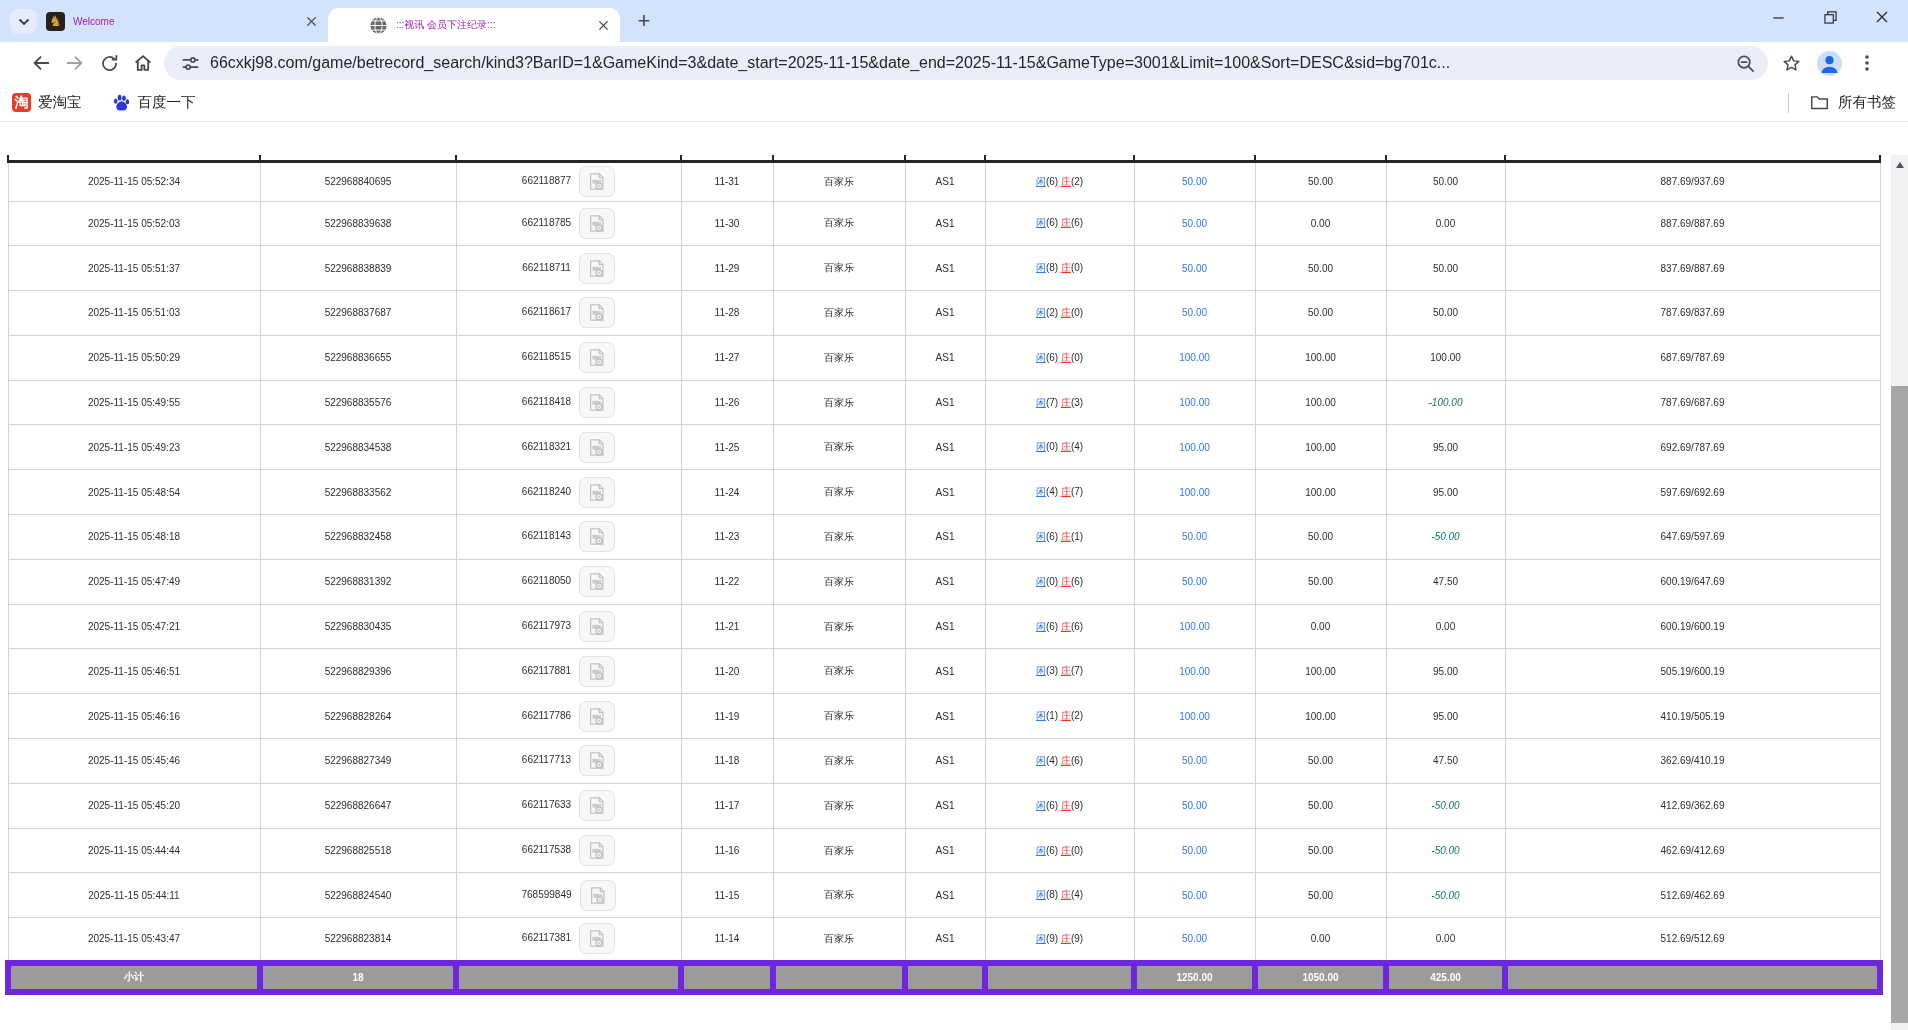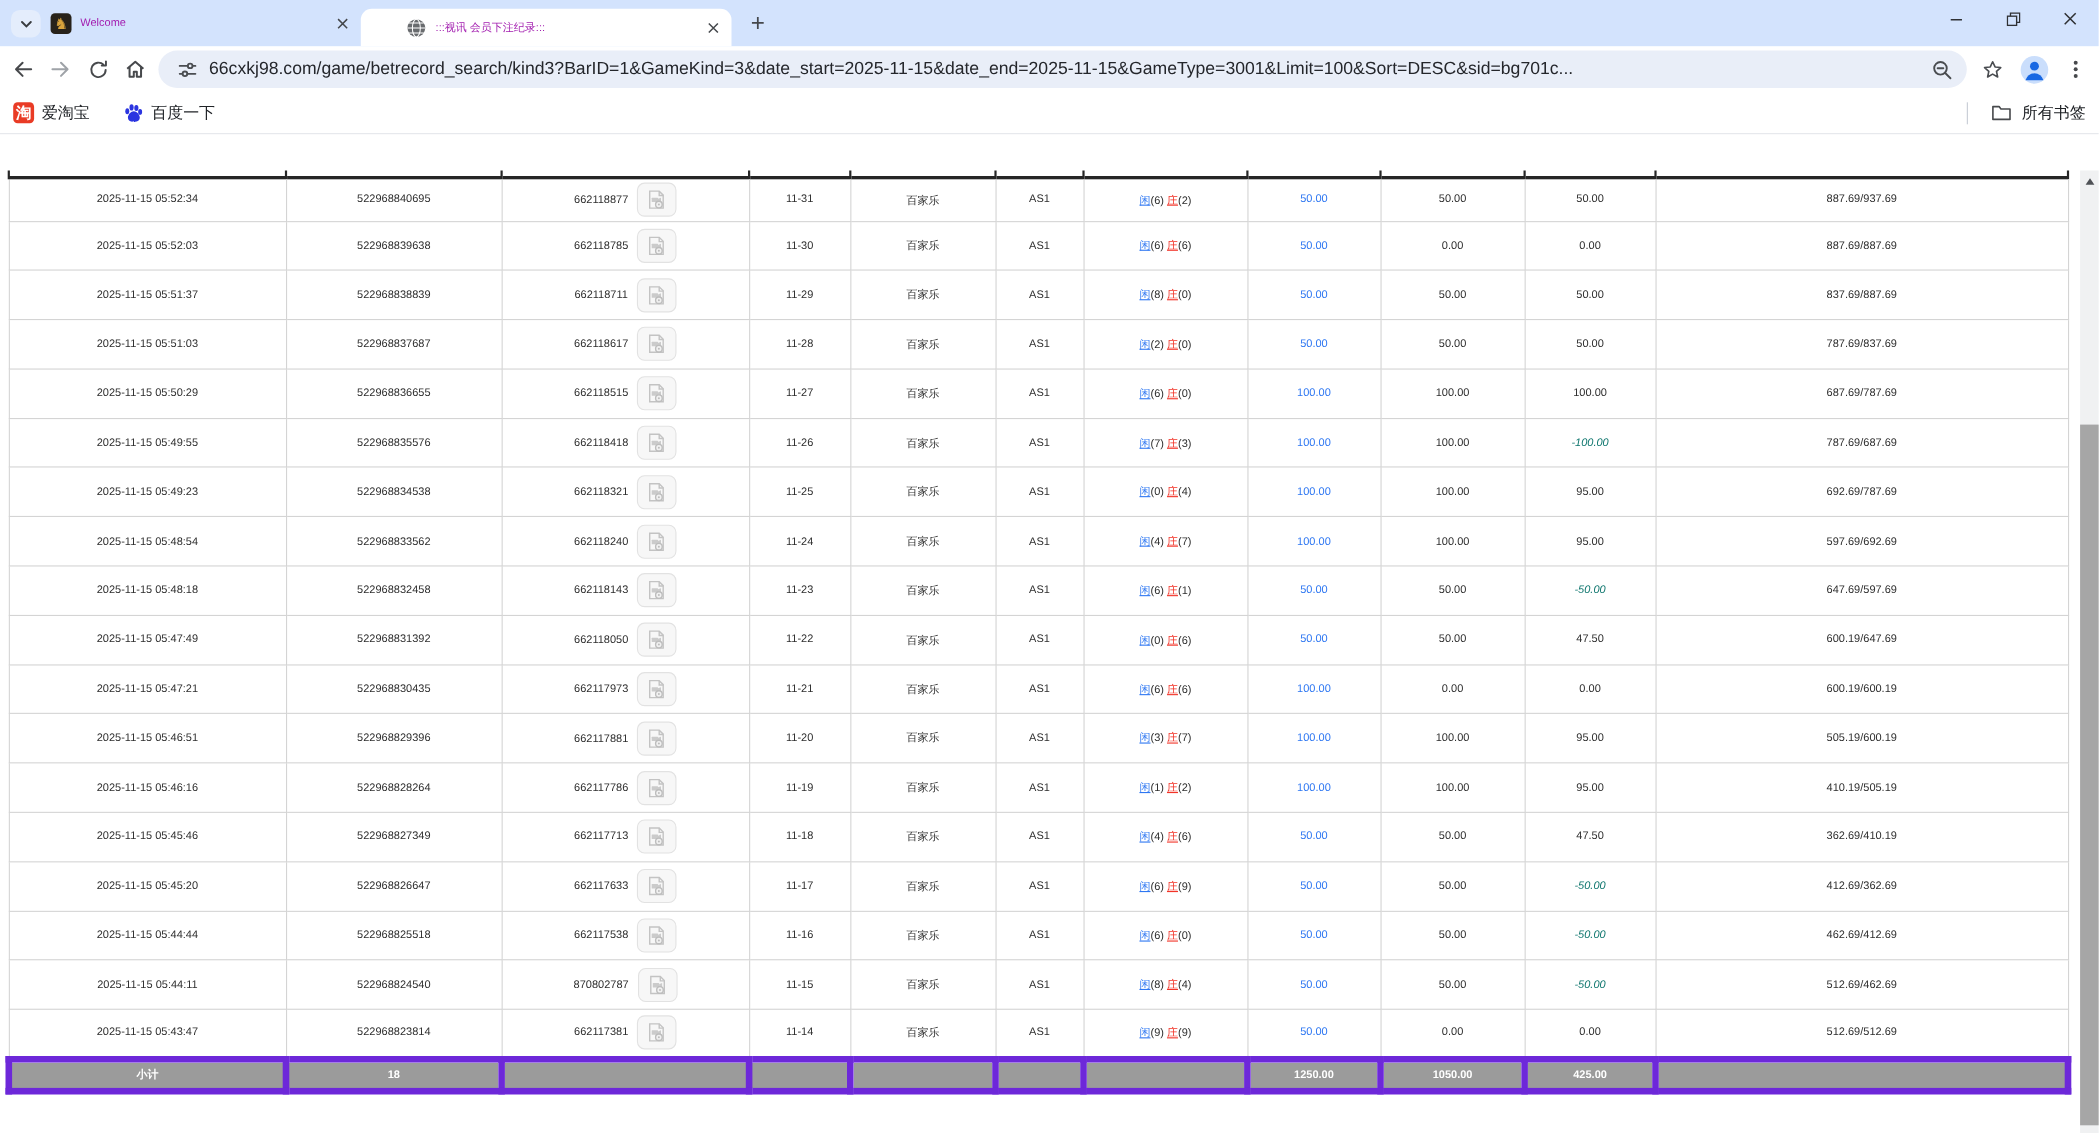--- a/index.html
+++ b/index.html
@@ -5,32 +5,32 @@
   * { box-sizing: border-box; margin: 0; padding: 0; }
   html,body { width:1908px; height:1030px; overflow:hidden; background:#fff;
     font-family:"Liberation Sans","DejaVu Sans",sans-serif; }
 
   
   .tabstrip { height:42px; background:#d3e3fd; position:relative; display:flex; align-items:flex-end; }
   .tab-list-btn { position:absolute; left:10px; top:9px; width:27px; height:25px; border-radius:8px;
     background:#e4edfc; display:flex; align-items:center; justify-content:center; cursor:pointer; }
   .tab { display:flex; align-items:center; gap:8px; padding:0 6px 0 10px; }
   .tab.inactive { height:42px; width:292px; margin-left:36px; }
-  .tab.active { height:34px; width:337px; background:#fff; border-radius:10px 10px 0 0;padding-left:41px; }
+  .tab.active { height:34px; width:292px; background:#fff; border-radius:10px 10px 0 0;padding-left:41px; }
   .tab-title { flex:1; font-size:10px; color:#a21caf; white-space:nowrap; overflow:hidden; }
   .tab-close { width:22px; height:22px; border-radius:50%; display:flex; align-items:center; justify-content:center; cursor:pointer; }
   .favicon-welcome { width:19px; height:19px; border-radius:4px; background:#27221a; color:#d9a43c;
     font-size:14px; line-height:19px; text-align:center; }
   .newtab-btn { width:28px; height:28px; margin:0 0 7px 10px; display:flex; align-items:center; justify-content:center;
     font-size:22px; color:#45484c; cursor:pointer; }
   .win-controls { position:absolute; right:0; top:0; display:flex; height:34px; }
   .win-btn { width:52px; display:flex; align-items:center; justify-content:center; cursor:pointer; }
 
   
-  .toolbar { height:42px; background:#ffffff; display:flex; align-items:center; padding:0 4px; }
+  .toolbar { height:42px; background:#ffffff; display:flex; align-items:center; padding:0 24px; }
   .nav-btn { width:34px; height:34px; display:flex; align-items:center; justify-content:center; border-radius:50%; cursor:pointer; flex:0 0 auto; }
   .omnibox { flex:1; height:34px; margin:0 6px 0 4px; background:#e9eef8; border-radius:17px;
     display:flex; align-items:center; padding:0 8px 0 12px; overflow:hidden; }
   .site-info { width:28px; height:28px; display:flex; align-items:center; justify-content:center; flex:0 0 auto; cursor:pointer; }
   .url-text { flex:1; margin-left:6px; font-size:16px; color:#24262b; white-space:nowrap; overflow:hidden; }
   .pill-icon { width:30px; height:30px; display:flex; align-items:center; justify-content:center; flex:0 0 auto; cursor:pointer; }
   .avatar-btn { width:34px; height:34px; display:flex; align-items:center; justify-content:center; margin:0 4px; cursor:pointer; }
 
   
   .bookmarks { height:38px; background:#fff; border-bottom:1px solid #e5e7eb; display:flex; align-items:center; padding:0 12px; }
@@ -585,21 +585,21 @@
           <td>AS1</td>
           <td><span class="player">闲</span><span>(6)</span> <span class="banker">庄</span><span>(0)</span></td>
           <td><span class="blue">50.00</span></td>
           <td>50.00</td>
           <td class="red">-50.00</td>
           <td>462.69/412.69</td>
         </tr>
         <tr>
           <td>2025-11-15 05:44:11</td>
           <td>522968824540</td>
-          <td><span>870802787</span><button class="video-btn">
+          <td><span>768599849</span><button class="video-btn">
               <svg width="20" height="19" viewBox="0 0 22 20" fill="none" stroke="#c3c3c3" stroke-width="1.4">
                 <path d="M4 1.5 h9.5 l4 4 V18.5 H4 z"></path>
                 <path d="M13.5 1.5 V5.8 h4"></path>
                 <rect x="6" y="8" width="6.3" height="4.4" rx="0.5" fill="#cbcbcb" stroke="none"></rect>
                 <path d="M12.3 9.2 L15.3 8 v4.8 l-3 -1.2 z" fill="#cbcbcb" stroke="none"></path>
                 <circle cx="13.2" cy="14.9" r="3.3" fill="#f1f1f1" stroke="#bdbdbd"></circle>
                 <circle cx="13.2" cy="14.9" r="1" fill="#bdbdbd" stroke="none"></circle>
               </svg>
             </button></td>
           <td>11-15</td>

